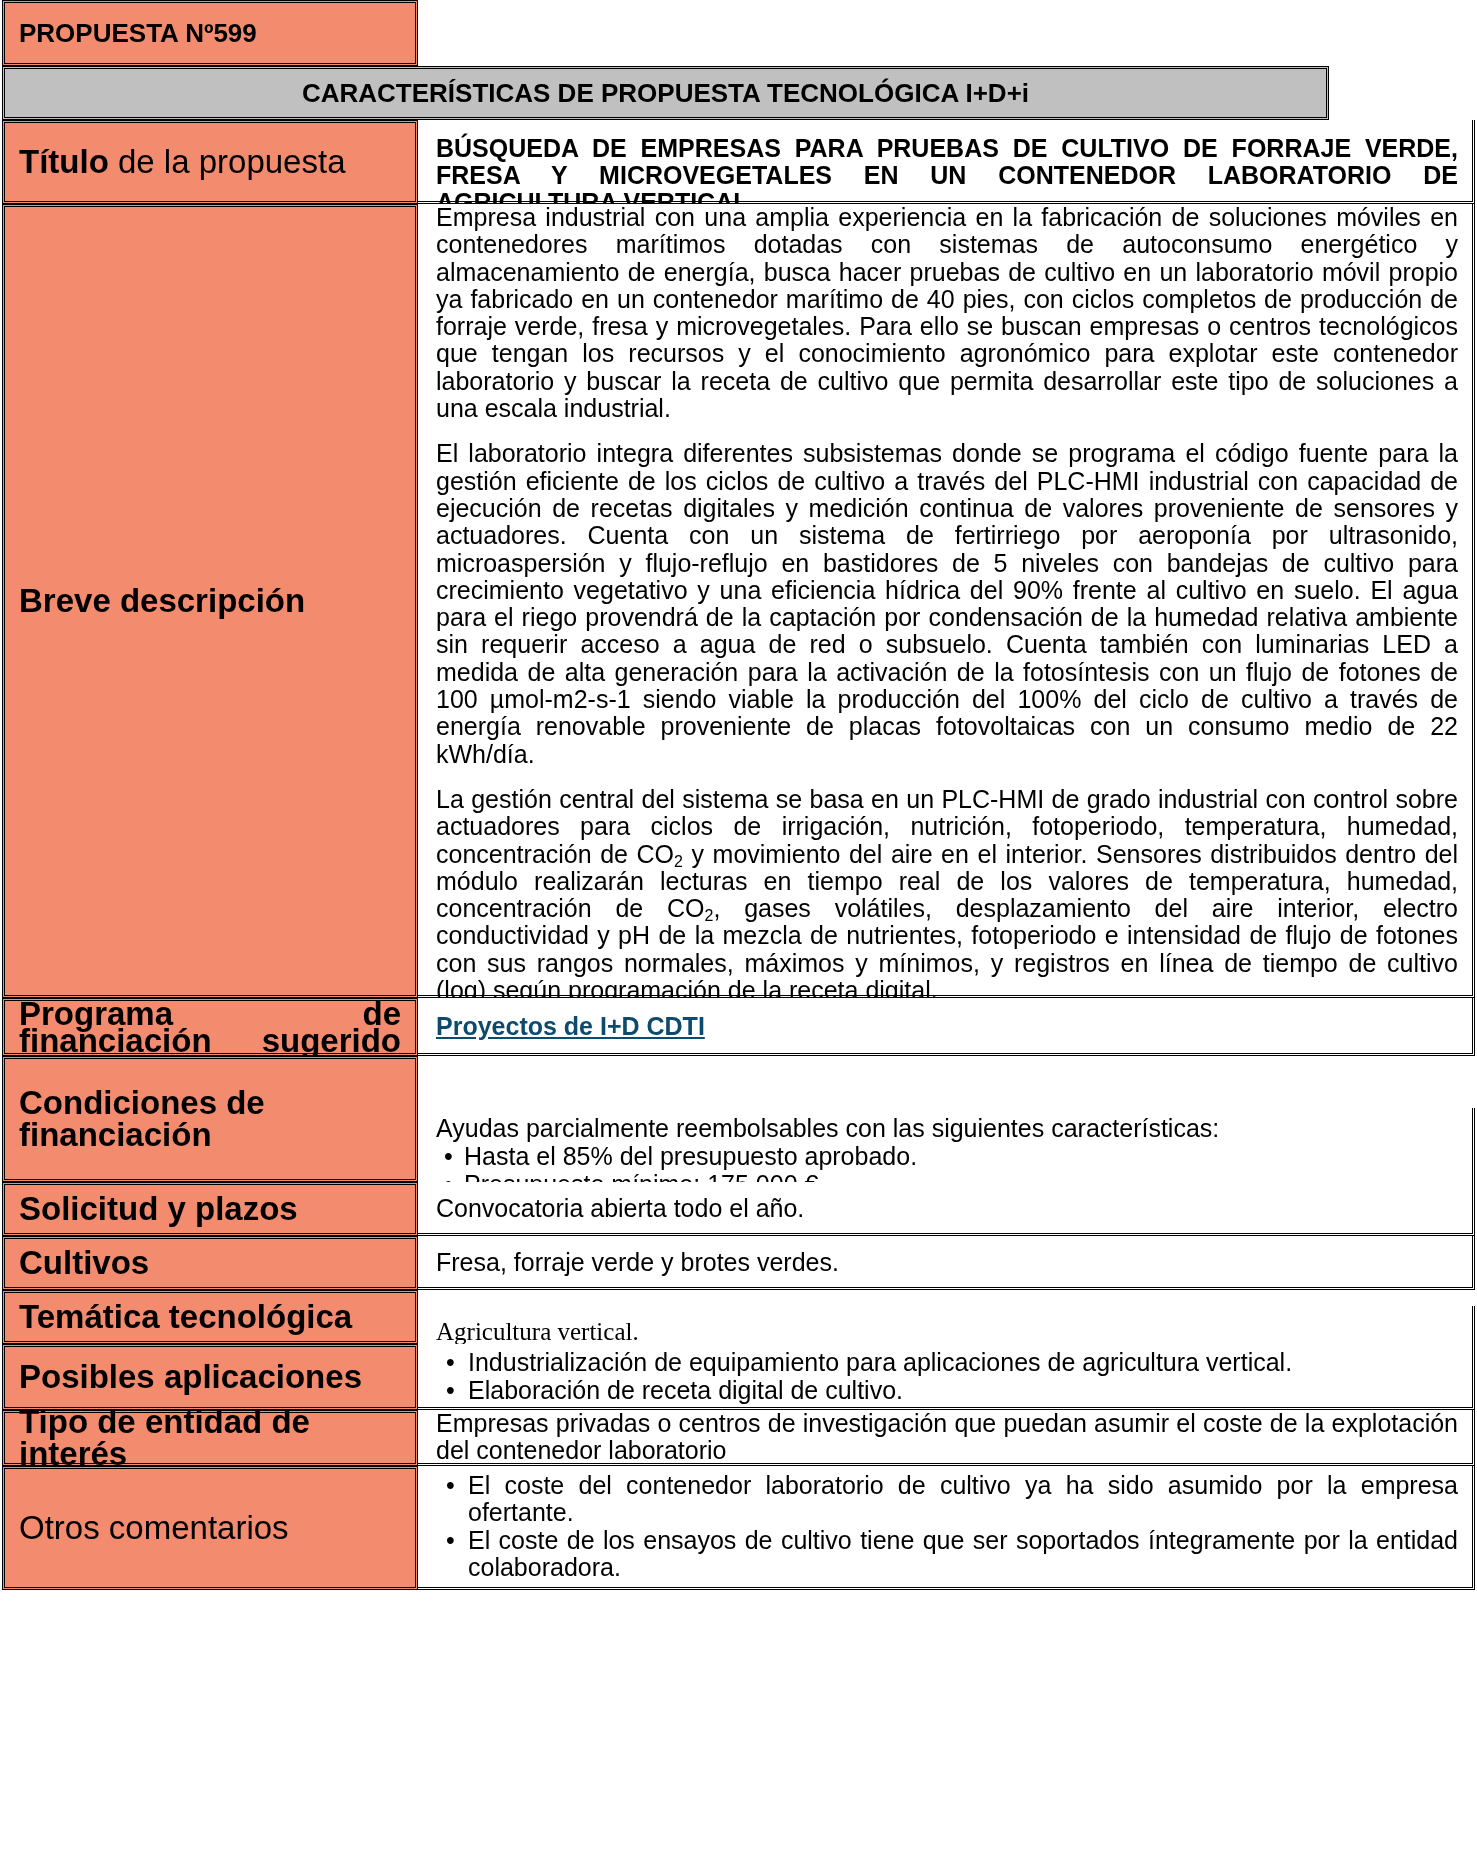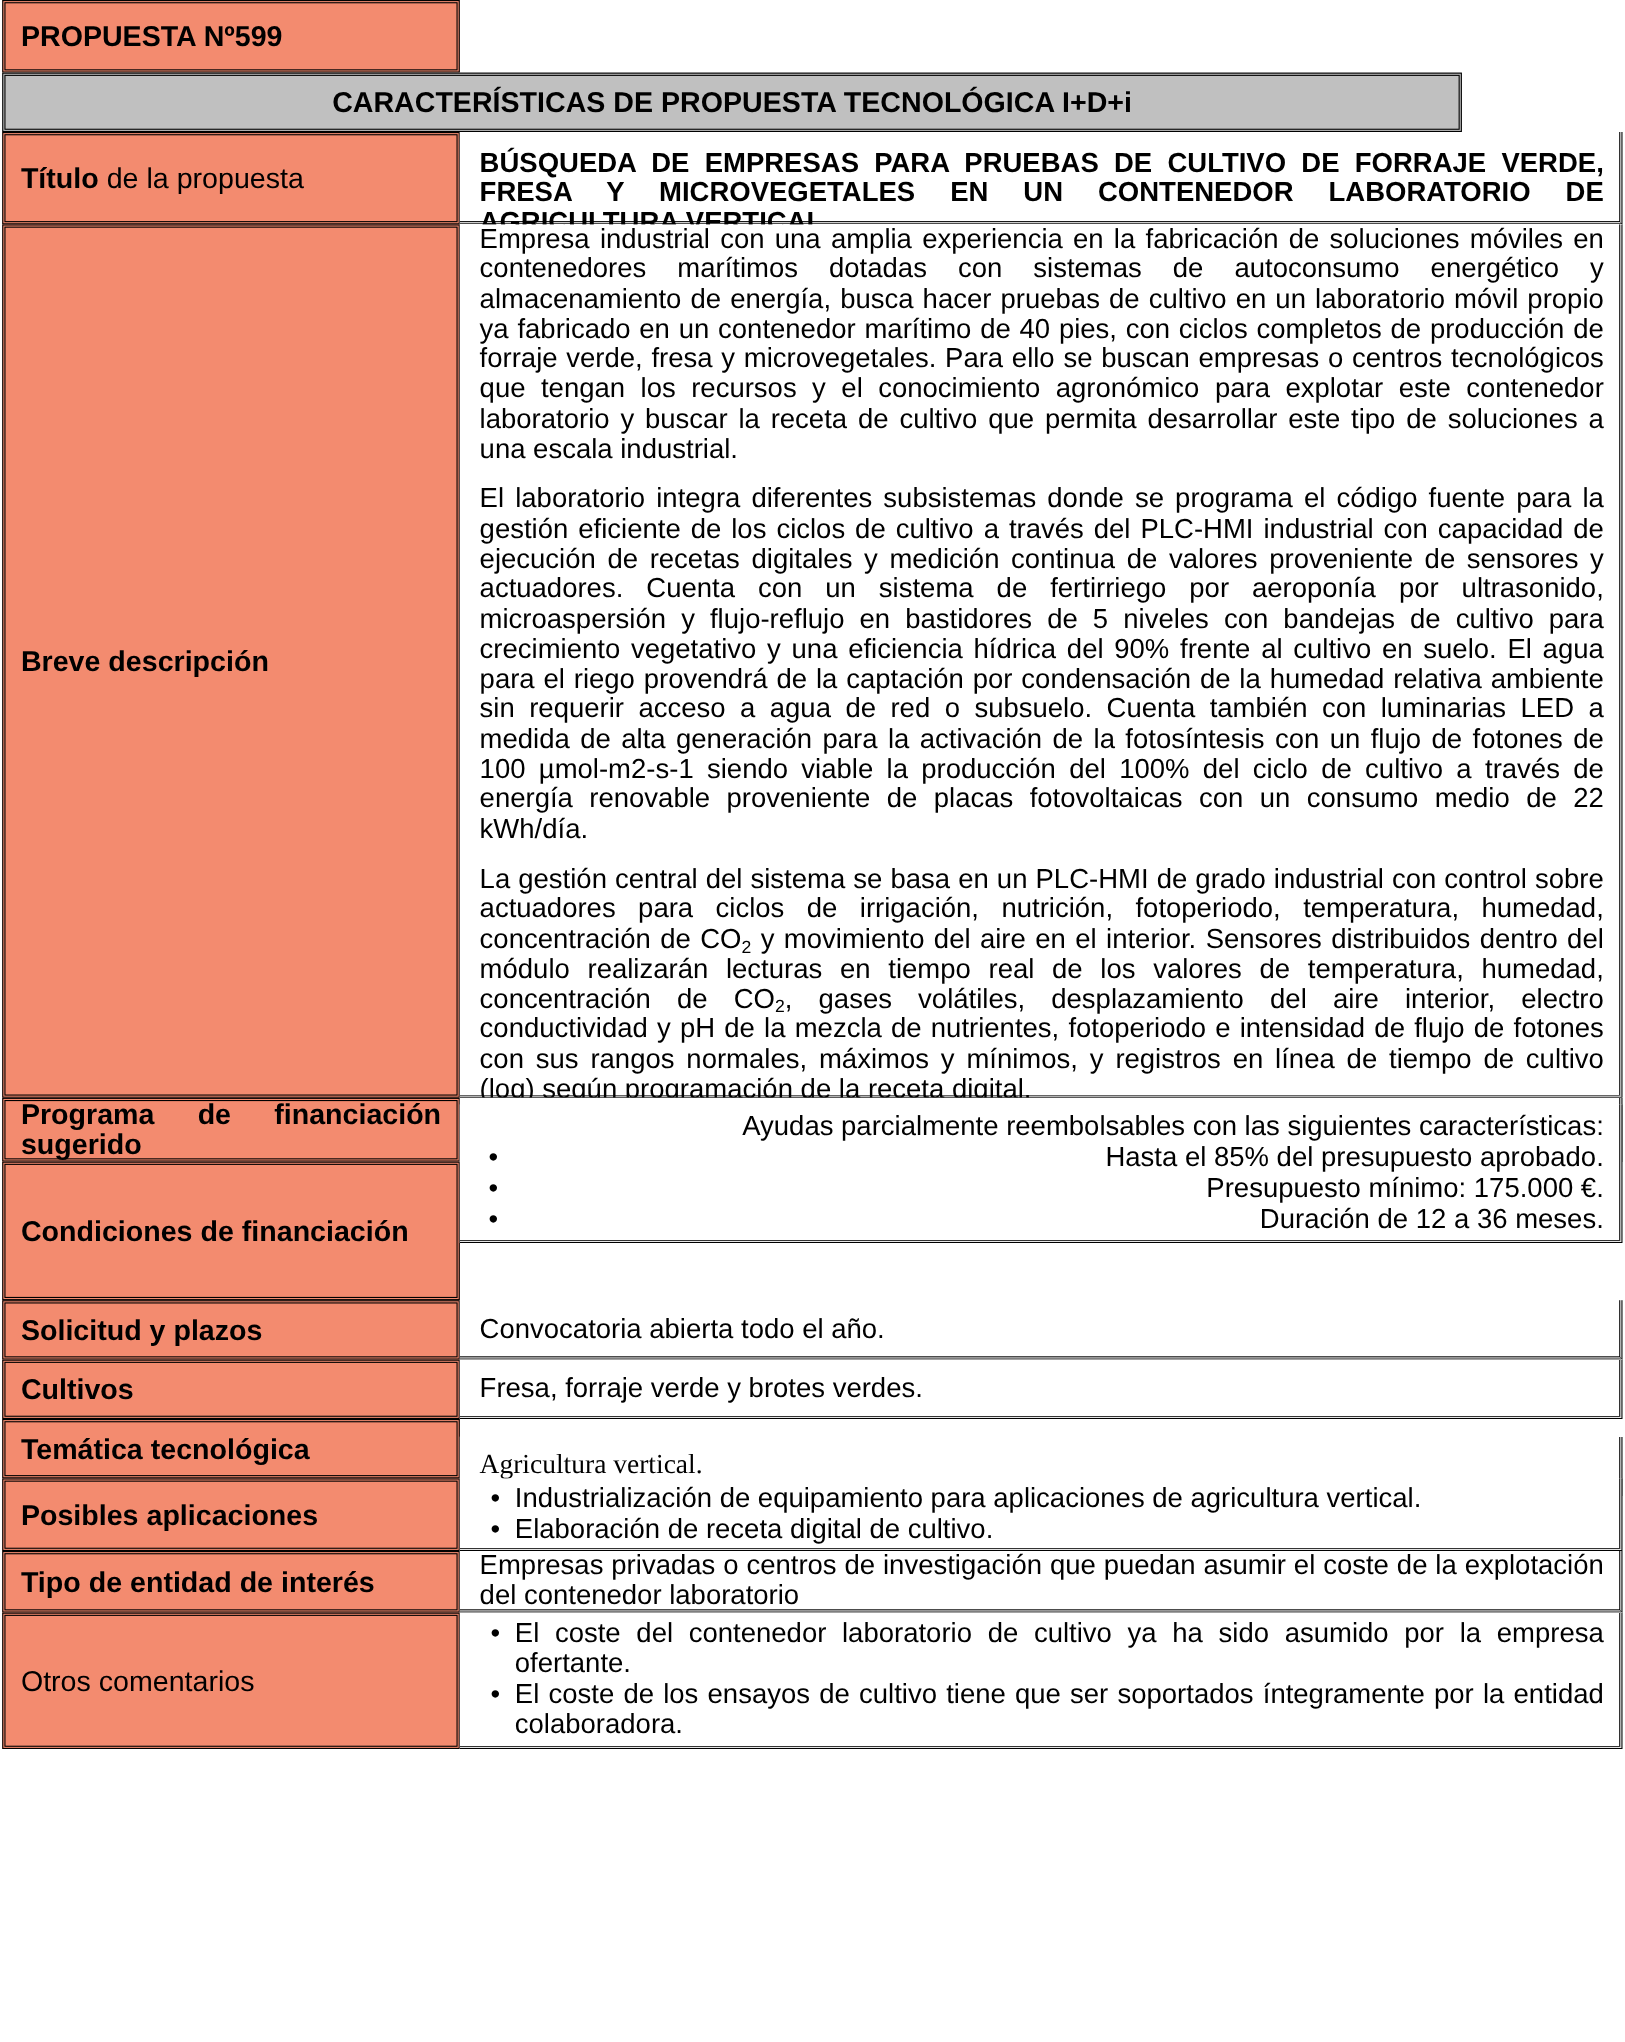--- a/index.html
+++ b/index.html
@@ -1,18 +1,18 @@
 <!DOCTYPE html>
 <html><head>
   <meta charset="utf-8">
   <style>
     html, body { margin: 0; padding: 0; background: #ffffff; }
     body { width: 1477px; height: 1856px; position: relative; font-family: "Liberation Sans", "DejaVu Sans", sans-serif; color: #000; }
     .sheet { position: absolute; left: 0; top: 0; width: 1477px; }
-    .lbl { position: absolute; left: 2px; width: 416px; background: #f38b6f; border: 3px double #000; box-sizing: border-box; display: flex; align-items: center; padding: 0 14px; font-size: 26px; line-height: 32px; }
+    .lbl { position: absolute; left: 2px; width: 416px; background: #f38b6f; border: 3px double #000; box-sizing: border-box; display: flex; align-items: center; padding: 0 14px; font-size: 33px; line-height: 32px; }
     .val { position: absolute; left: 418px; width: 1057px; background: #fff; border: 3px double #000; border-left: none; box-sizing: border-box; padding: 0 14px 0 18px; font-size: 25px; line-height: 32px; }
     .b { font-weight: bold; }
     .just { text-align: justify; }
     .header-band { position: absolute; left: 2px; width: 1327px; background: #c0c0c0; border: 3px double #000; box-sizing: border-box; display: flex; align-items: center; justify-content: center; font-size: 26px; font-weight: bold; }
     .val.center-v { display: flex; flex-direction: column; justify-content: center; }
     p { margin: 0; }
     .para + .para { margin-top: 18px; }
     ul { margin: 0; padding: 0; list-style: none; }
     li { position: relative; padding-left: 32px; }
     li .bullet { position: absolute; left: 10px; top: 0; }
@@ -52,21 +52,21 @@
   <div class="lbl b" style="top:998px; height:58px; line-height:27px;">
     <span class="justlast" style="display:block; width:100%;">Programa de financiación sugerido</span>
   </div>
   <div class="val center-v" style="top:998px; height:58px; border-top:none;">
     <span><a class="link" href="#">Proyectos de I+D CDTI</a></span>
   </div>
 
   <div class="lbl b" style="top:1056px; height:126px;">
     <span>Condiciones de financiación</span>
   </div>
-  <div class="val center-v" style="top:1004px; height:126px; border-top:none; line-height:28px;text-align:right;">
+  <div class="val center-v" style="top:1108px; height:126px; border-top:none; line-height:28px;">
     <p>Ayudas parcialmente reembolsables con las siguientes características:</p>
     <ul style="padding-left:0;">
       <li style="padding-left:28px;"><span class="bullet" style="left:8px;">•</span><span>Hasta el 85% del presupuesto aprobado.</span></li>
       <li style="padding-left:28px;"><span class="bullet" style="left:8px;">•</span><span>Presupuesto mínimo:  175.000 €.</span></li>
       <li style="padding-left:28px;"><span class="bullet" style="left:8px;">•</span><span>Duración de 12 a 36 meses.</span></li>
     </ul>
   </div>
 
   <div class="lbl b" style="top:1182px; height:54px;">
     <span>Solicitud y plazos</span>

